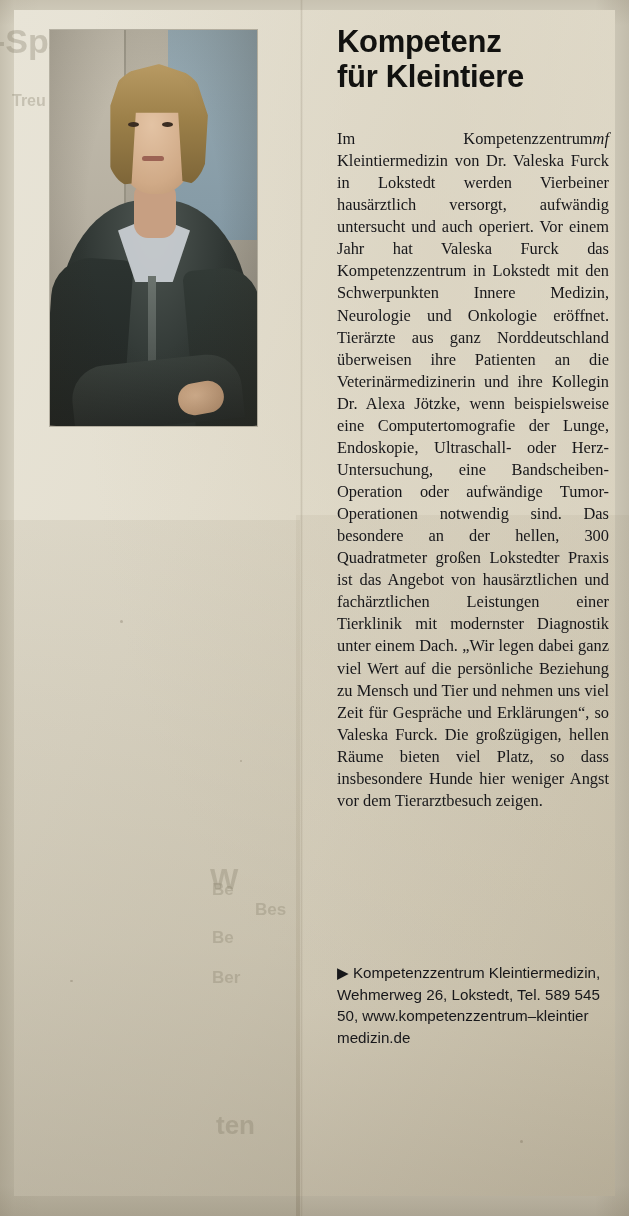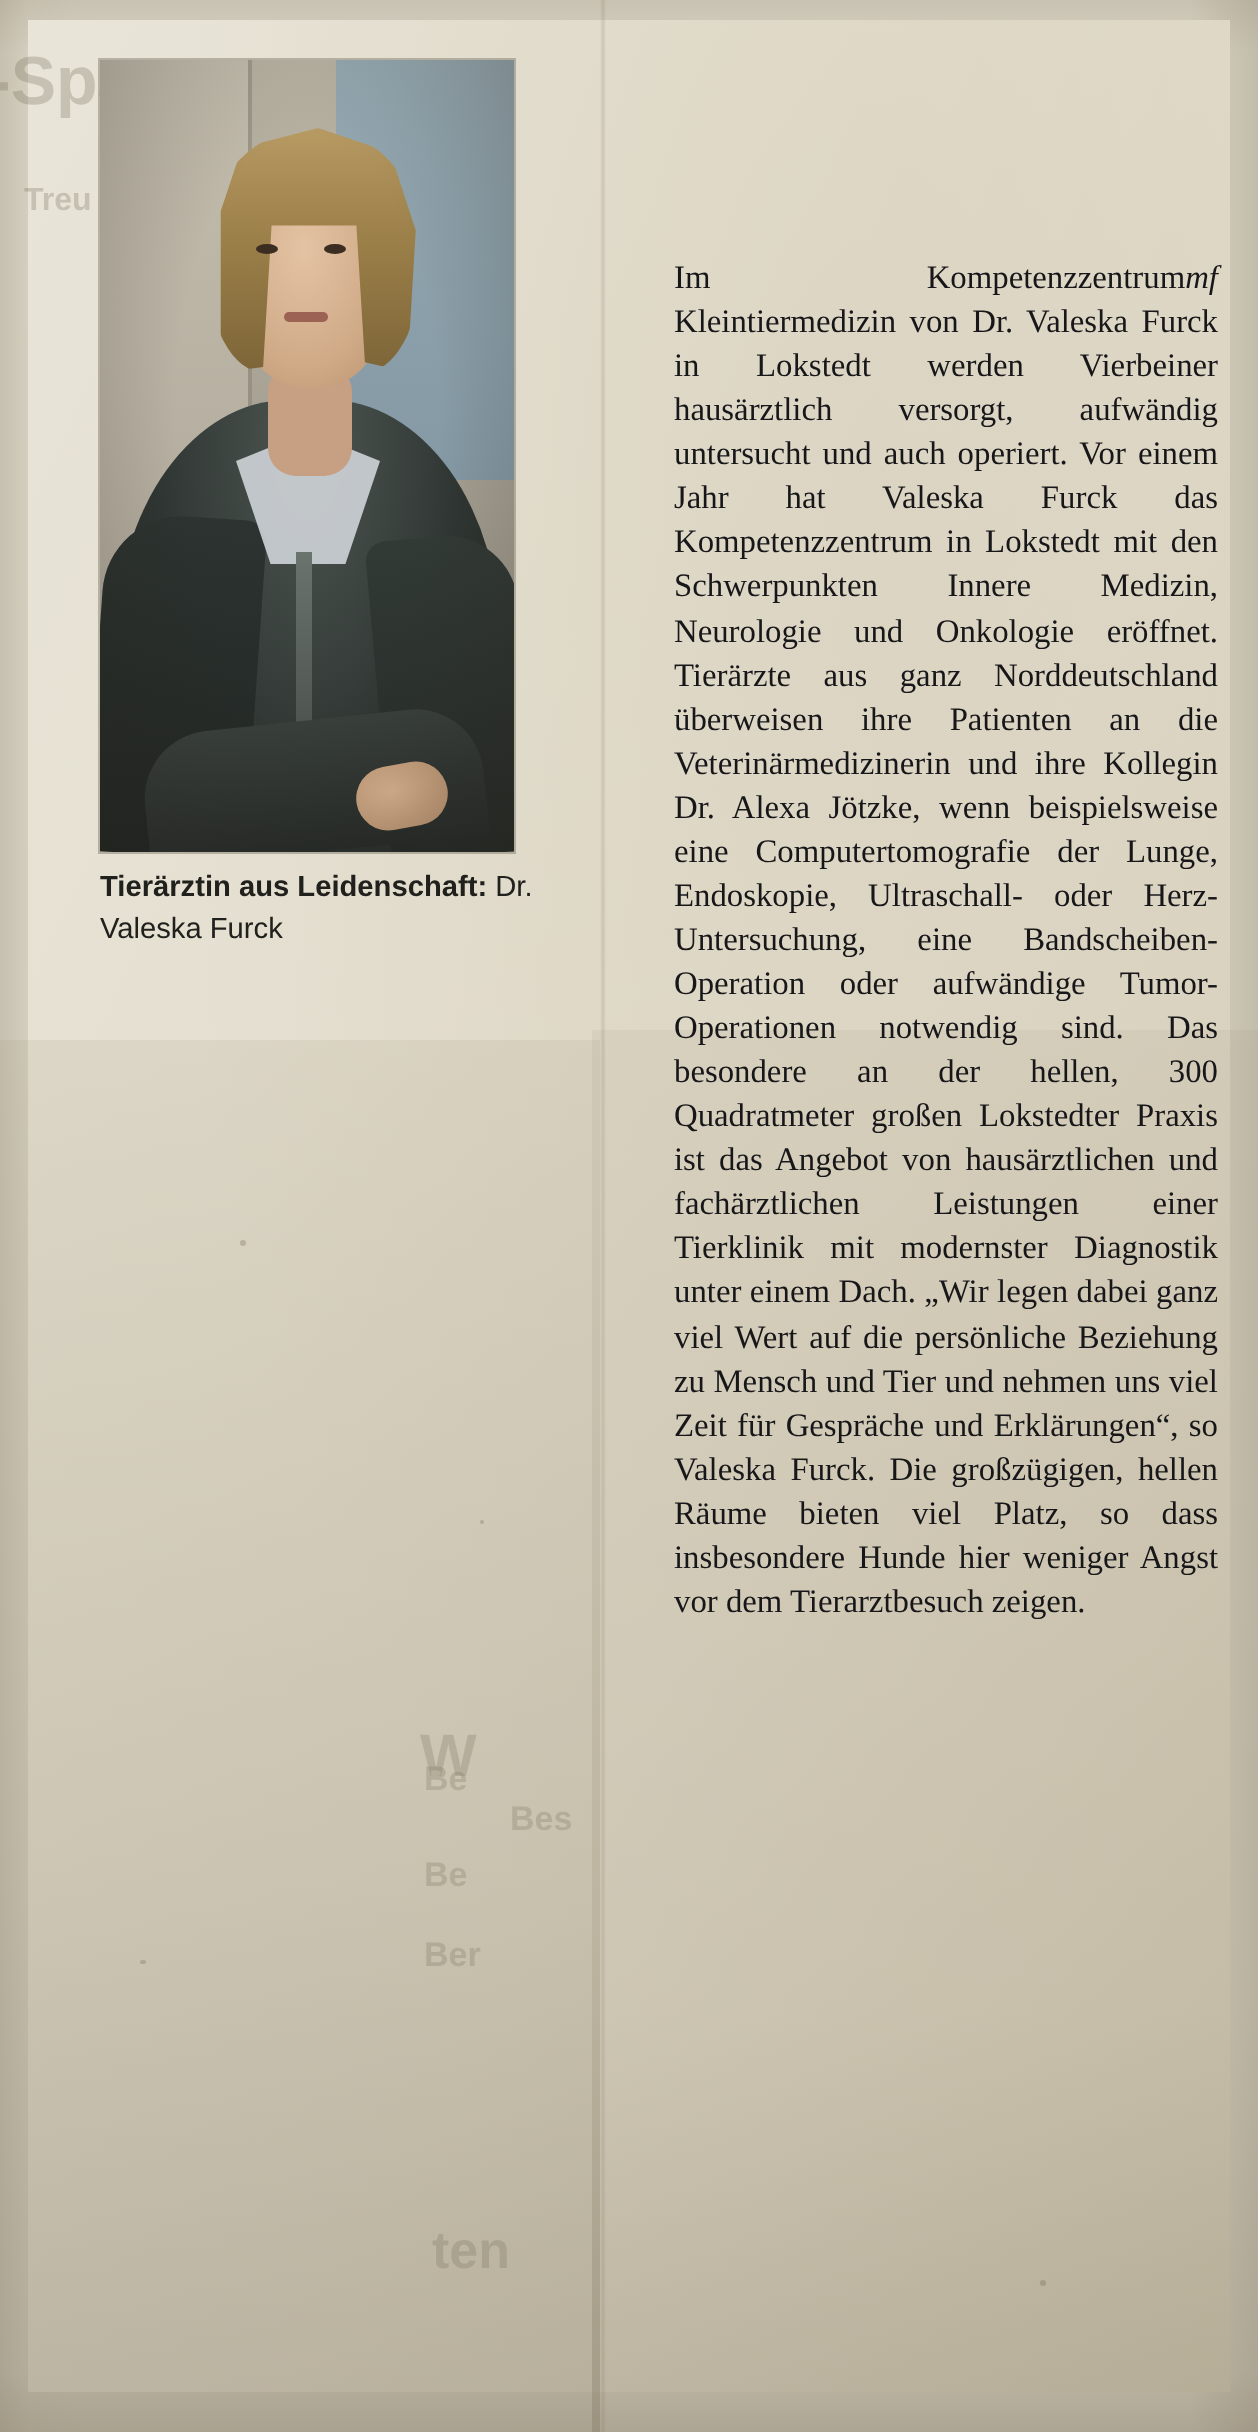--- a/index.html
+++ b/index.html
@@ -272,28 +272,30 @@
       <div class="hair"></div>
       <div class="eye-l"></div>
       <div class="eye-r"></div>
       <div class="mouth"></div>
       <div class="arm"></div>
       <div class="hand"></div>
       <div class="vign"></div>
     </div>
   </figure>
 
-  <div class="caption">
-    <b>Tierärztin aus Leidenschaft:</b><span class="light"> Dr. Valeska Furck</span>
-  </div>
-
+
+  <h1 class="headline" style="margin:0;">
+    <span>Kompetenz</span><br>
+    <span>für Kleintiere</span>
+  </h1>
 
   <div class="body-text">
     <span class="sign">mf</span>
     <span>Im Kompetenzzentrum Kleintiermedizin von Dr. Valeska Furck in Lokstedt werden Vierbeiner hausärztlich versorgt, aufwändig untersucht und auch operiert. Vor einem Jahr hat Valeska Furck das Kompetenzzentrum in Lokstedt mit den Schwerpunkten Innere Medizin, Neurologie und Onkologie eröffnet. Tierärzte aus ganz Norddeutschland überweisen ihre Patienten an die Veterinärmedizinerin und ihre Kollegin Dr. Alexa Jötzke, wenn beispielsweise eine Computertomografie der Lunge, Endoskopie, Ultraschall- oder Herz-Untersuchung, eine Bandscheiben-Operation oder aufwändige Tumor-Operationen notwendig sind. Das besondere an der hellen, 300 Quadratmeter großen Lokstedter Praxis ist das Angebot von hausärztlichen und fachärztlichen Leistungen einer Tierklinik mit modernster Diagnostik unter einem Dach. „Wir legen dabei ganz viel Wert auf die persönliche Beziehung zu Mensch und Tier und nehmen uns viel Zeit für Gespräche und Erklärungen“, so Valeska Furck. Die großzügigen, hellen Räume bieten viel Platz, so dass insbesondere Hunde hier weniger Angst vor dem Tierarztbesuch zeigen.</span>
   </div>
 
+  <div class="info">▶ Kompetenzzentrum Kleintiermedizin, Wehmerweg 26, Lokstedt, Tel. 589 545 50, www.kompetenzzentrum–kleintier medizin.de</div>
 
   <div class="speck" style="left:120px; top:620px; width:3px; height:3px;"></div>
   <div class="speck" style="left:240px; top:760px; width:2px; height:2px;"></div>
   <div class="speck" style="left:70px; top:980px; width:3px; height:2px;"></div>
   <div class="speck" style="left:520px; top:1140px; width:3px; height:3px;"></div>
 </div>
 
 </body></html>

